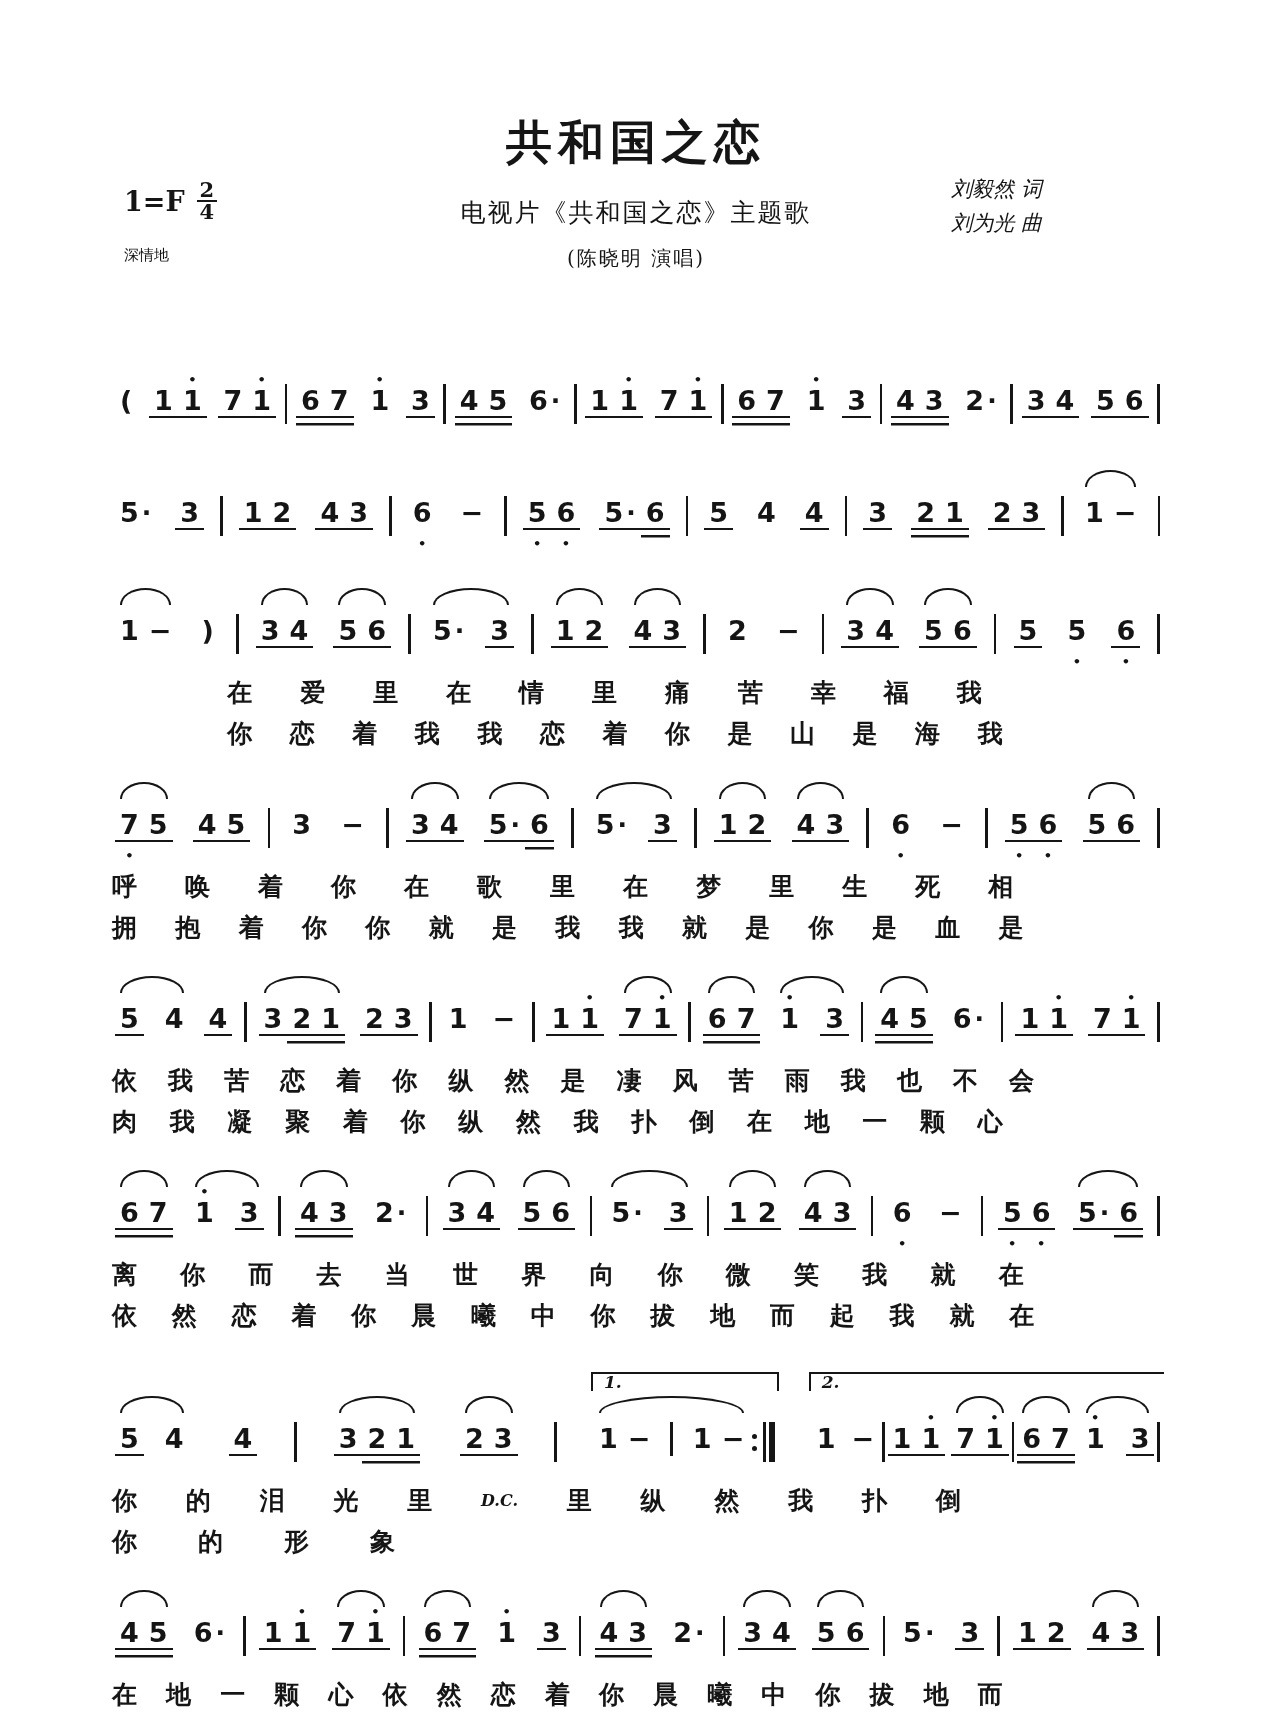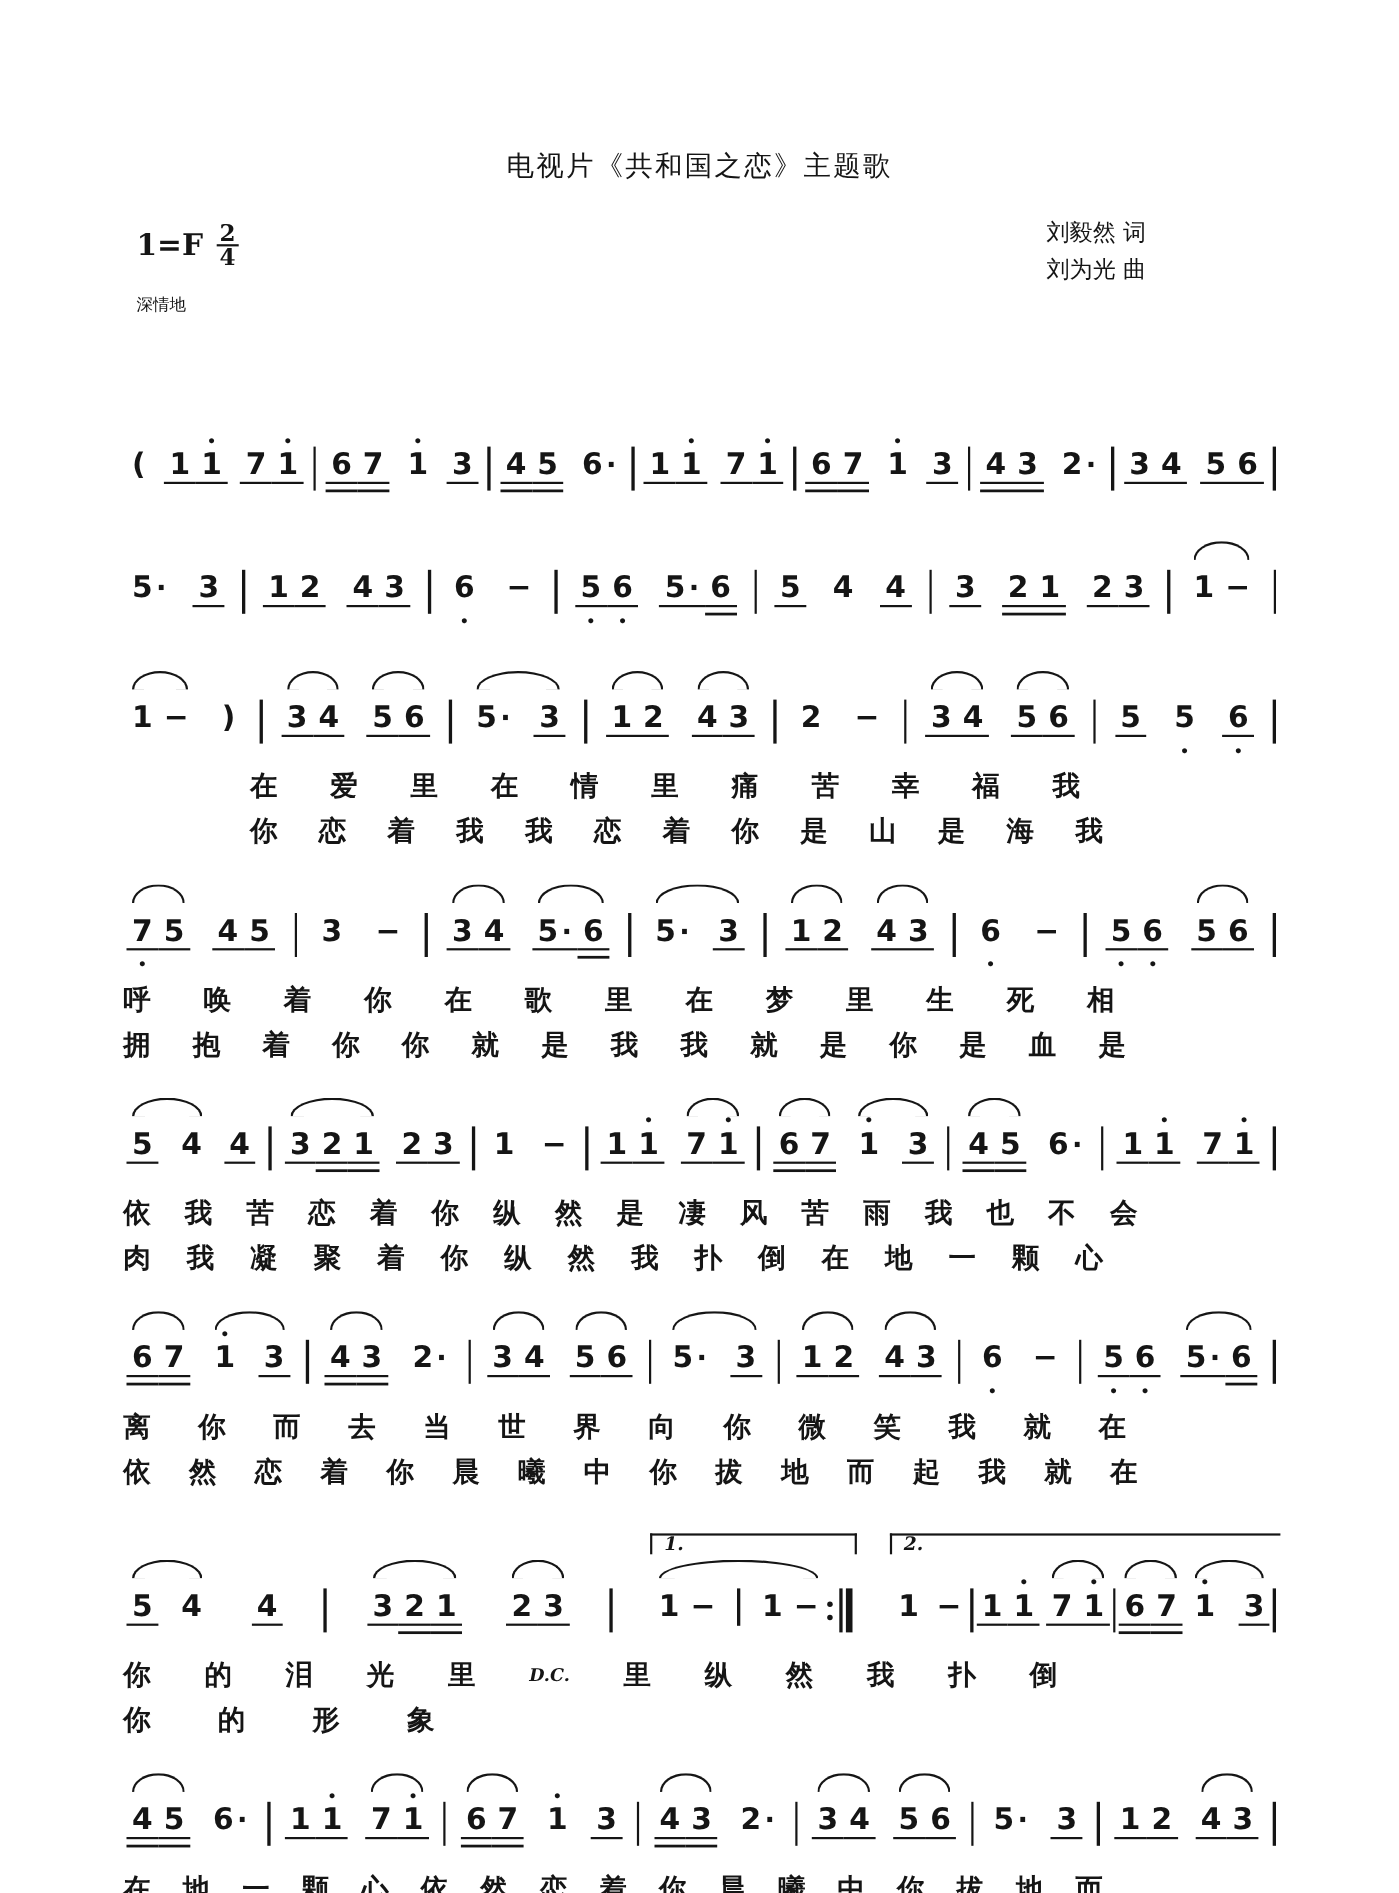--- a/index.html
+++ b/index.html
@@ -14,21 +14,21 @@
          font-size:46px;letter-spacing:6px;}
   .subtitle{text-align:center;font-weight:400;font-size:25px;margin-top:22px;letter-spacing:2px;}
   .performer{text-align:center;font-size:20px;margin-top:16px;letter-spacing:2px;
              font-family:"DejaVu Serif",serif;}
   .keysig{position:absolute;left:12px;top:68px;display:flex;align-items:center;gap:12px;
           font-family:"DejaVu Serif",serif;font-weight:700;font-size:27px;}
   .frac{display:inline-flex;flex-direction:column;align-items:center;font-size:21px;line-height:20px;}
   .frac .num{border-bottom:2.5px solid #151515;padding:0 3px;}
   .expression{position:absolute;left:12px;top:134px;font-size:15px;}
   .credits{position:absolute;right:118px;top:60px;text-align:left;
-           font-family:"DejaVu Serif",serif;font-size:21px;line-height:34px;}
+           font-family:"DejaVu Serif",serif;font-style:italic;font-size:21px;line-height:34px;}
 
   
   #systems{padding-bottom:40px;}
   .system{margin-top:30px;}
   .system:nth-child(1){margin-top:36px;}
   .system:nth-child(3){margin-top:36px;}
   .system:nth-child(7){margin-top:62px;}
   .notes-row{display:flex;align-items:flex-start;justify-content:space-between;}
 
   .grp{display:inline-flex;position:relative;padding-top:18px;margin:0 3px;}
@@ -66,21 +66,23 @@
   .lyr span{white-space:nowrap;}
   .lyr .dc{font-family:"DejaVu Serif",serif;font-style:italic;font-weight:700;font-size:16px;}
 </style>
 </head>
 <body>
 
 <div class="page">
   <div class="sheet">
 
     <div class="hdr">
+      <div class="title">共和国之恋</div>
       <div class="subtitle">电视片《共和国之恋》主题歌</div>
+      <div class="performer">(陈晓明 演唱)</div>
 
       <div class="keysig">
         <span>1=F</span>
         <span class="frac">
           <span class="num">2</span>
           <span>4</span>
         </span>
       </div>
       <div class="expression">深情地</div>
 

